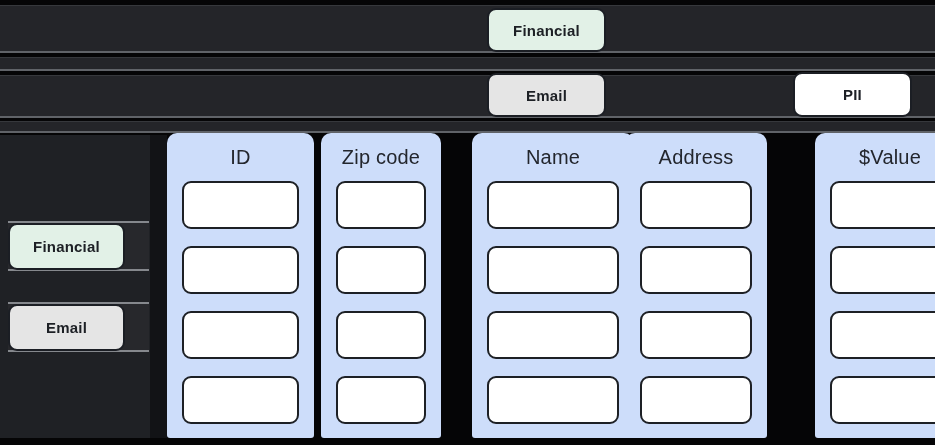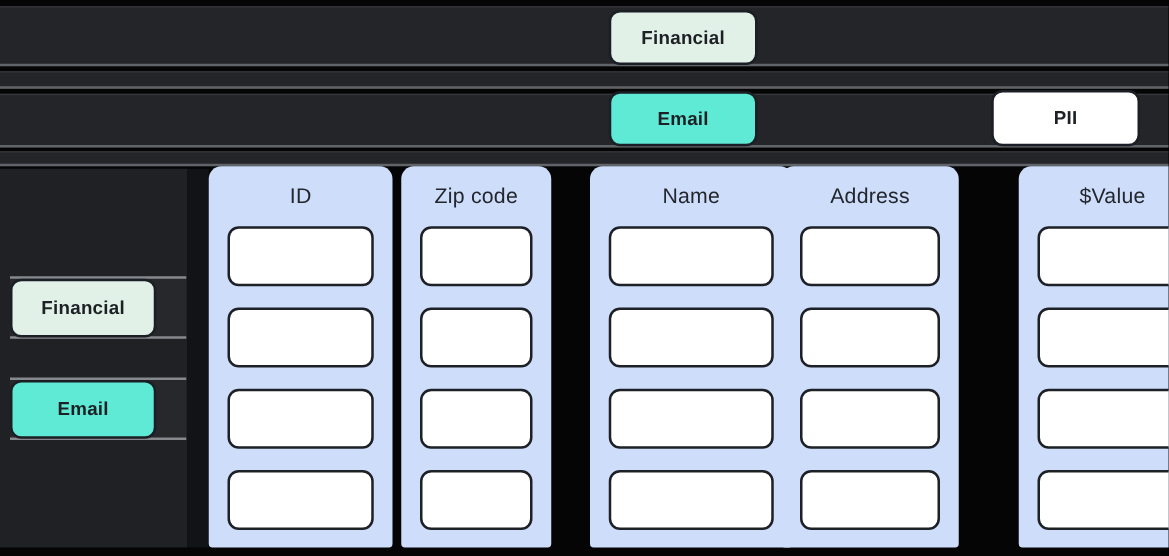--- a/index.html
+++ b/index.html
@@ -33,35 +33,35 @@
   
   .tag {
     position:absolute; width:119px; height:44px; z-index:5;
     border:2px solid #1b1e24; border-radius:9px;
     display:flex; align-items:center; justify-content:center;
     font-size:15px; font-weight:bold; color:#1d2025;
     letter-spacing:0.2px; cursor:default;
   }
   .left-tag { width:117px; height:47px; left:8px; }
   .tag-financial { background:#e2f1e7; }
-  .tag-email     { background:#5eead4; }
+  .tag-email     { background:#e5e5e5; }
   .tag-pii       { background:#ffffff; }
 
   
   .col {
     position:absolute; top:133px; height:305px;
     background:#cdddfa;
     border-radius:10px 10px 3px 3px;
     display:flex; flex-direction:column; align-items:center;
     z-index:2;
   }
   .col-header {
     height:48px; width:100%;
     display:flex; align-items:center; justify-content:center;
-    font-size:17px; color:#23262d; letter-spacing:0.2px;
+    font-size:20px; color:#23262d; letter-spacing:0.2px;
   }
   .cell {
     width:calc(100% - 30px); height:48px; flex:none;
     background:#ffffff;
     border:2.5px solid #1d2025; border-radius:9px;
     margin-bottom:17px;
   }
   .cell:last-child { margin-bottom:0; }
 </style>
 </head>

